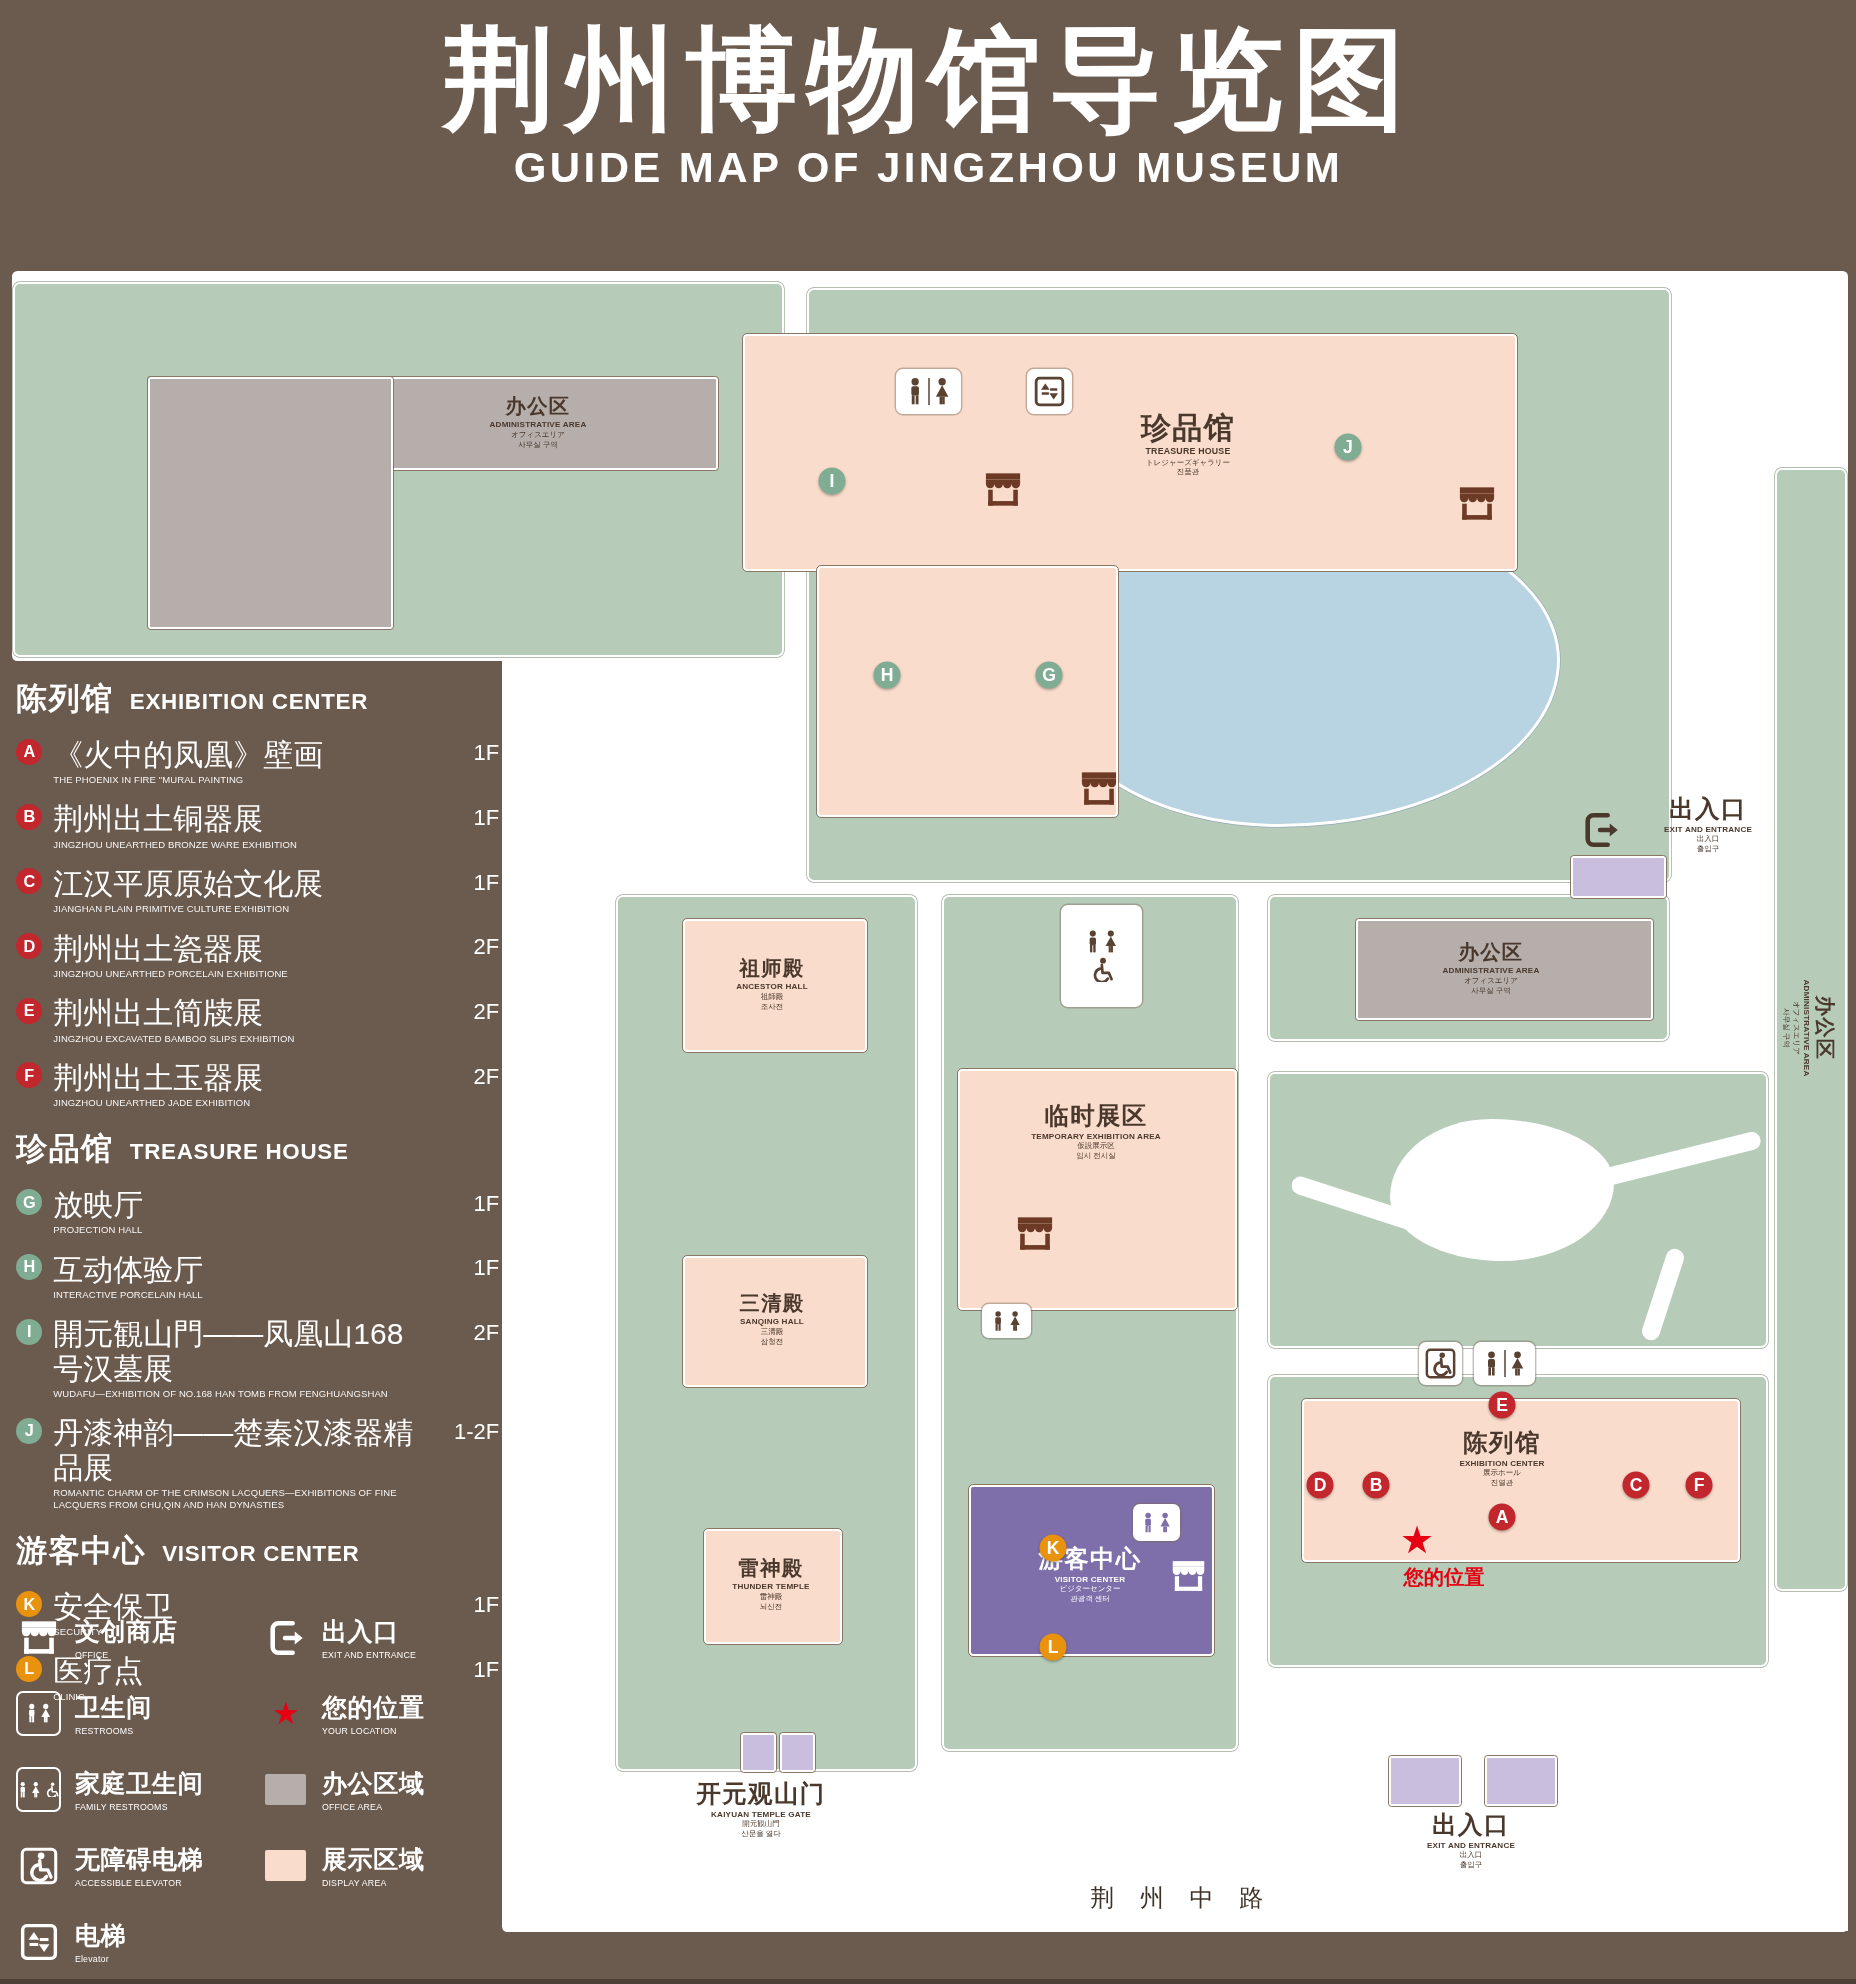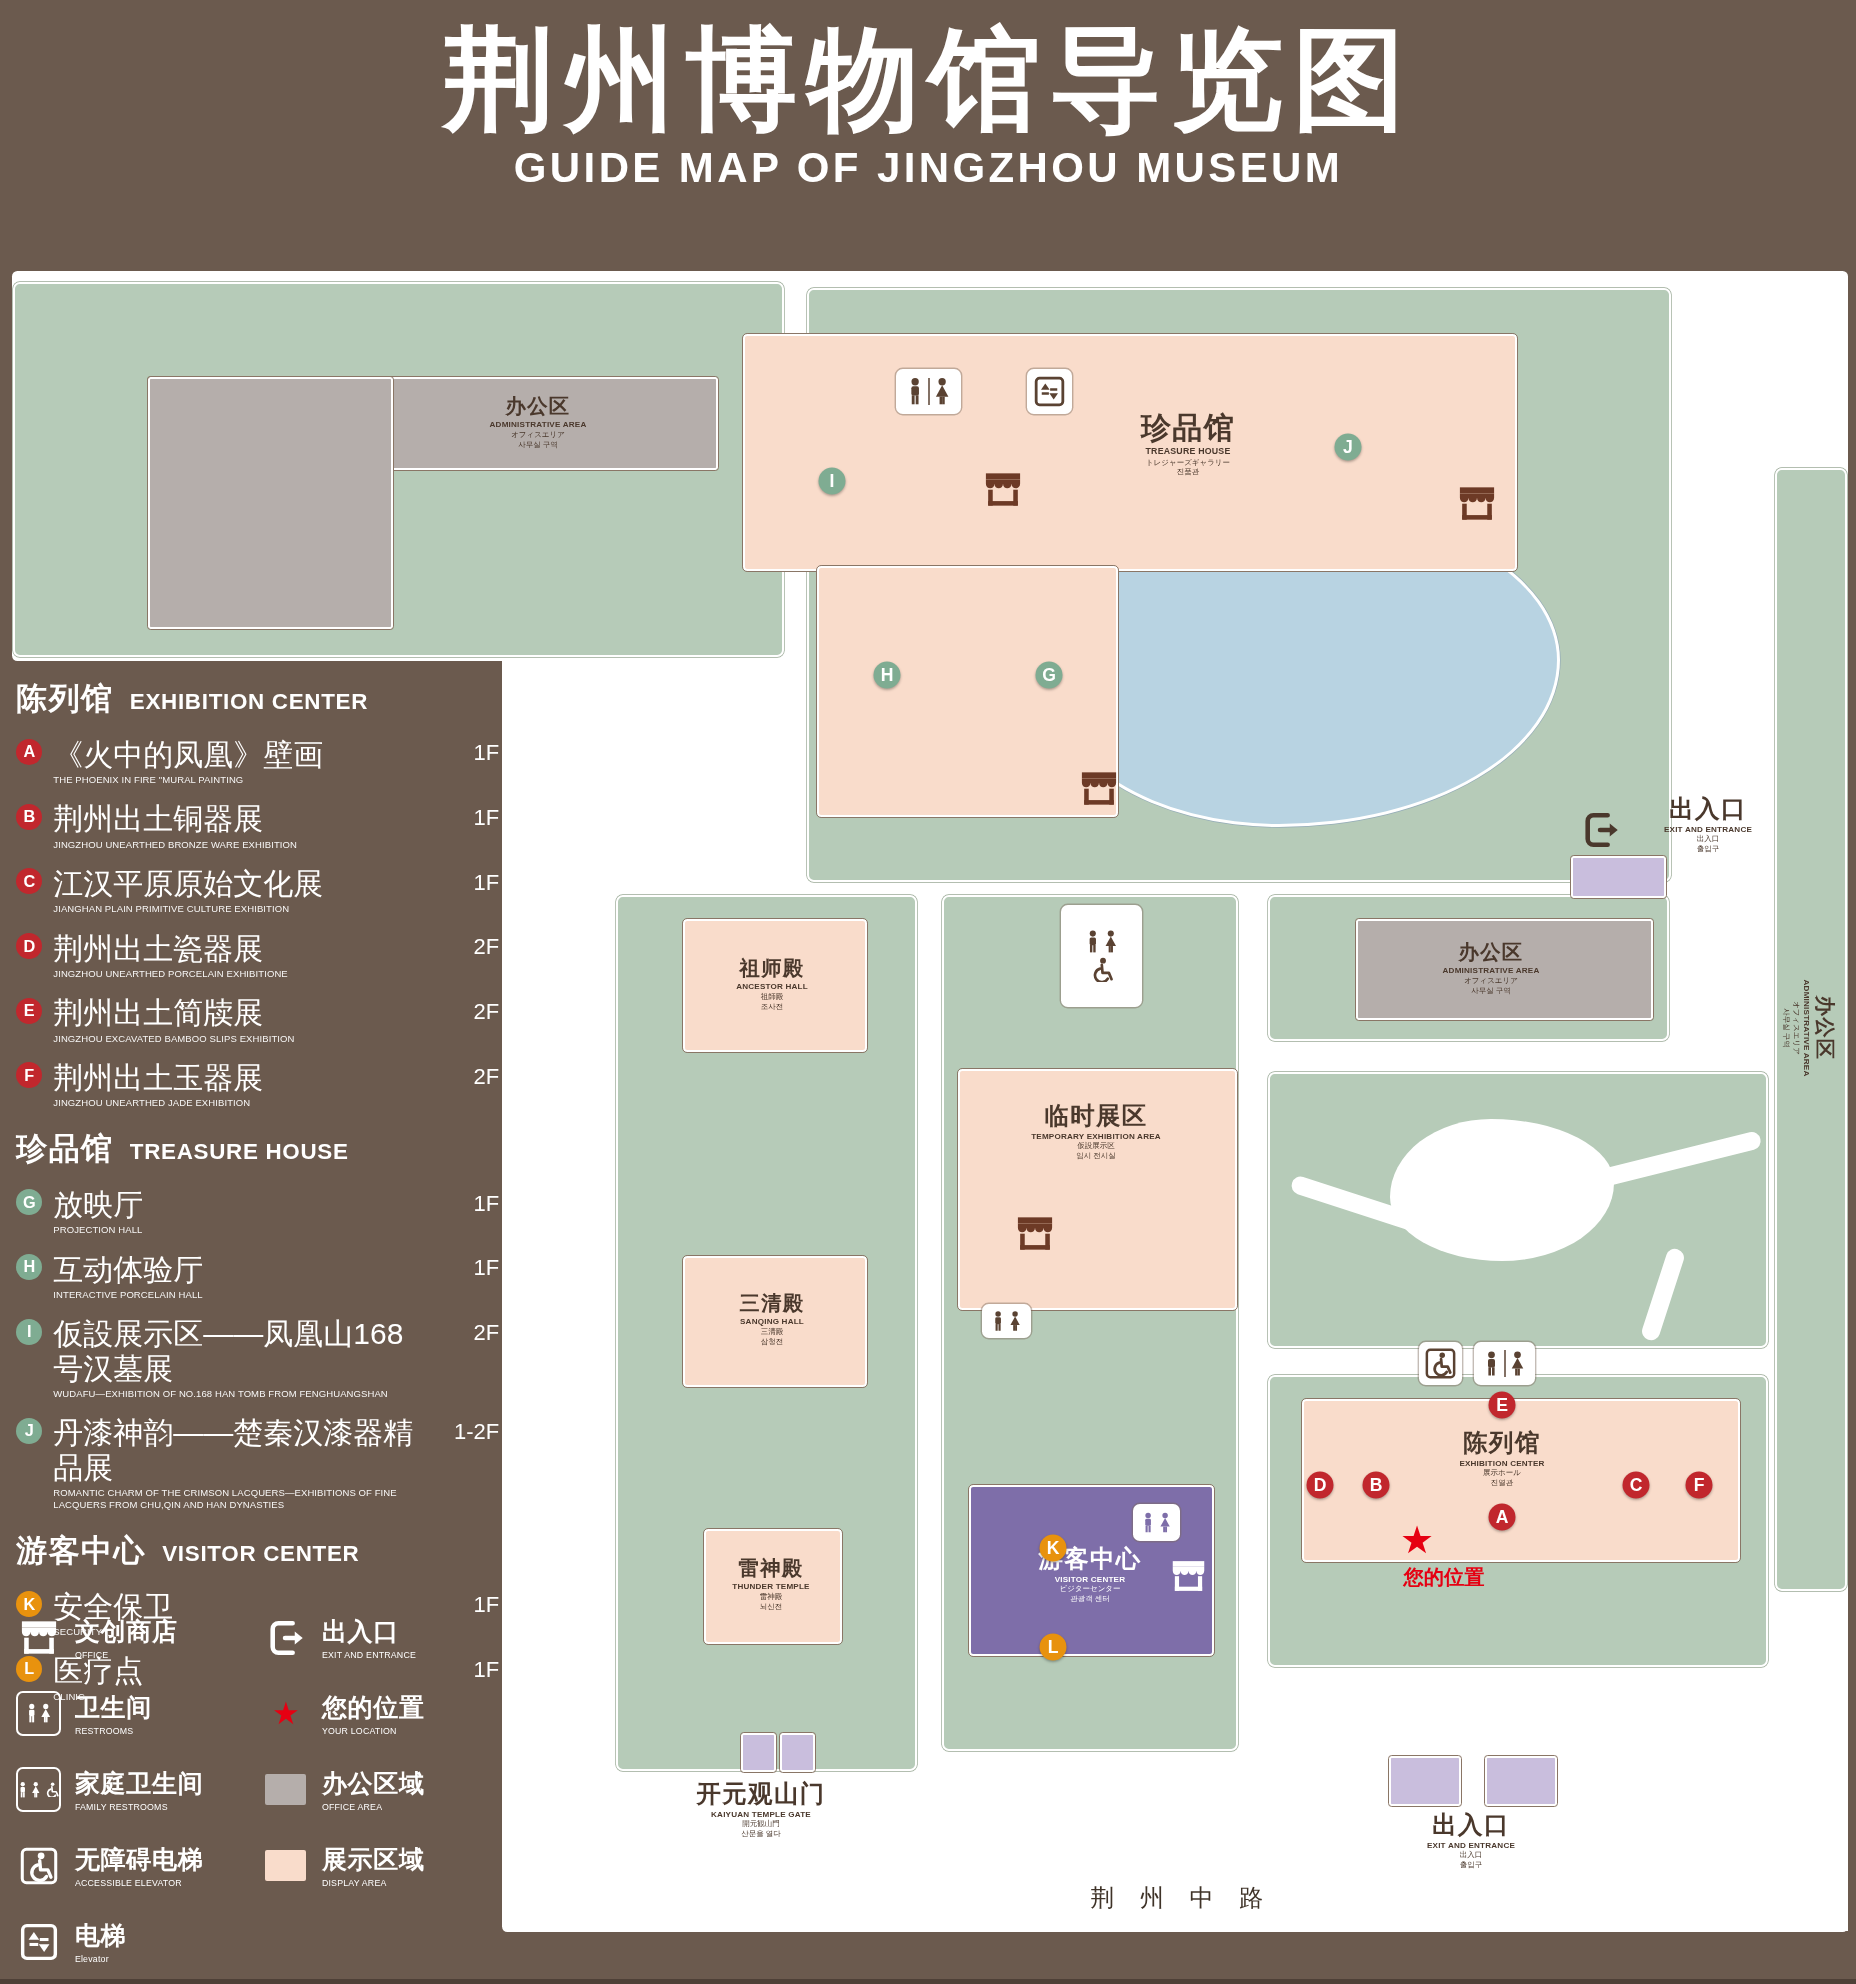--- a/index.html
+++ b/index.html
@@ -443,21 +443,21 @@
             <span class="badge" style="background:#7fac92">H</span>
       <span class="lit">
         <span class="lit-zh">互动体验厅</span>
         <span class="lit-en">INTERACTIVE PORCELAIN HALL</span>
       </span>
       <span class="floor">1F</span>
           </div>
           <div class="litem">
             <span class="badge" style="background:#7fac92">I</span>
       <span class="lit">
-        <span class="lit-zh">仮設展示区——凤凰山168号汉墓展</span>
+        <span class="lit-zh">開元観山門——凤凰山168号汉墓展</span>
         <span class="lit-en">WUDAFU—EXHIBITION OF NO.168 HAN TOMB FROM FENGHUANGSHAN</span>
       </span>
       <span class="floor">2F</span>
           </div>
           <div class="litem">
             <span class="badge" style="background:#7fac92">J</span>
       <span class="lit">
         <span class="lit-zh">丹漆神韵——楚秦汉漆器精品展</span>
         <span class="lit-en">ROMANTIC CHARM OF THE CRIMSON LACQUERS—EXHIBITIONS OF FINE LACQUERS FROM CHU,QIN AND HAN DYNASTIES</span>
       </span>

